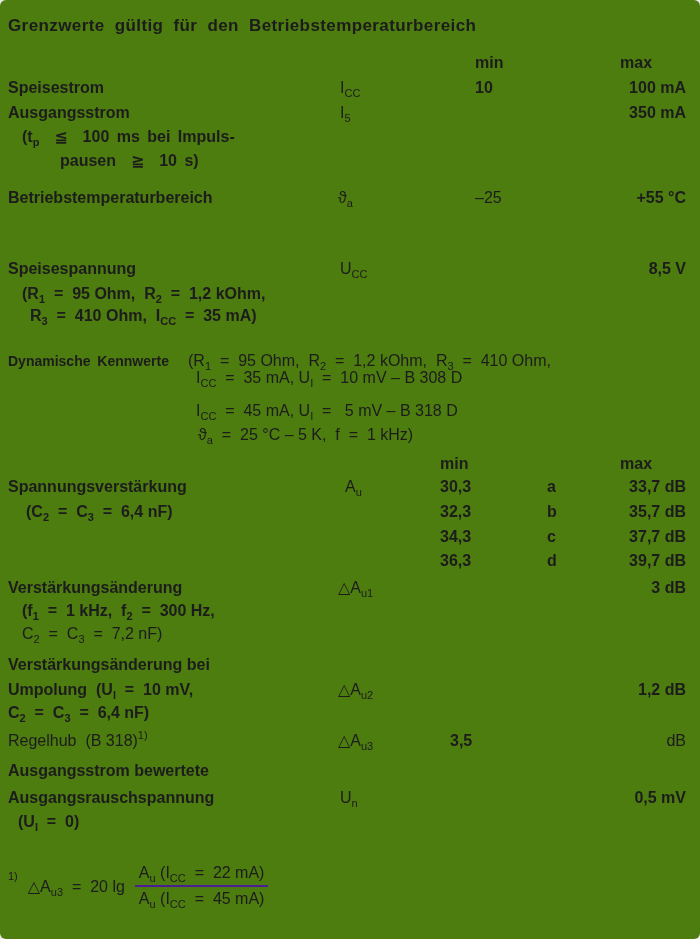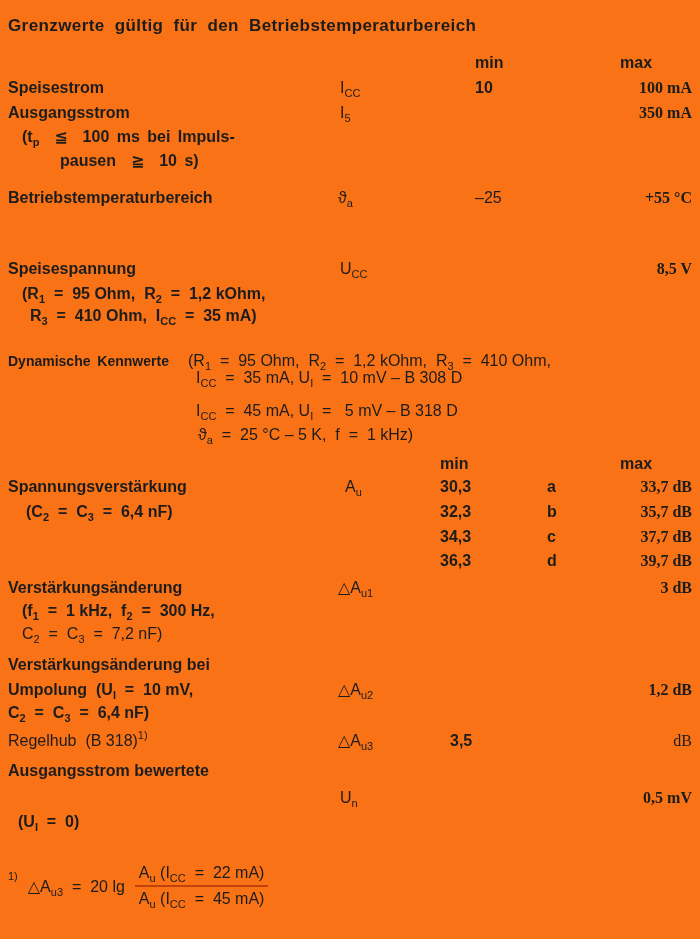--- a/index.html
+++ b/index.html
@@ -2,46 +2,47 @@
 <html lang="de"><head>
 <meta charset="utf-8">
 <title>Datenblatt</title>
 <style>
   html,body { margin:0; padding:0; }
   body { background:#e8e8e6; }
   .page {
     position:relative;
     width:700px; height:939px;
     margin:0 auto;
-    background:#f97316;
+    background:#4d7c0f;
     font-family:"Liberation Sans","DejaVu Sans",sans-serif;
     color:#1c1c1c;
     overflow:hidden;
+    border-radius:6px;
   }
   .ln { position:absolute; left:0; right:0; height:21px; font-size:16px; line-height:20px; white-space:pre; }
   .cell { position:absolute; top:0; white-space:pre; }
   .b { font-weight:700; }
   .lab  { left:8px; }
   .sym  { left:340px; }
   .v1   { left:475px; }
   .v2   { left:440px; }
   .grp  { left:547px; font-weight:700; }
-  .mx   { right:8px; text-align:left; font-weight:700;font-family:Liberation Serif, serif; }
+  .mx   { right:14px; text-align:left; font-weight:700; }
   .mx.norm { font-weight:400; }
   .hdr  { font-weight:700; }
   sub { font-size:11px; line-height:0; vertical-align:-4px; letter-spacing:0; }
   sup { font-size:11px; line-height:0; vertical-align:7px; letter-spacing:0; }
   .title { font-size:17px; font-weight:700; letter-spacing:0.4px; word-spacing:5px; }
   .wsp { word-spacing:3px; }
   
   .footnote { position:absolute; left:8px; top:864px; display:flex; align-items:center; font-size:16px; }
   .fn-marker { font-size:11px; transform:translateY(-10px); margin-right:10px; }
   .fn-lead { white-space:pre; margin-right:10px; }
   .frac { display:inline-block; text-align:left; }
-  .frac .num { padding:0 4px 3px 4px; border-bottom:2px solid #c2410c; white-space:pre; }
+  .frac .num { padding:0 4px 3px 4px; border-bottom:2px solid #4c1d95; white-space:pre; }
   .frac .den { padding:3px 4px 0 4px; white-space:pre; }
 </style>
 </head>
 <body>
 
 <div class="page">
 
   <div class="ln" style="top:16px">
     <span class="cell lab title">Grenzwerte gültig für den Betriebstemperaturbereich</span>
   </div>
@@ -160,20 +161,21 @@
     <span class="cell lab"><span>Regelhub  (B 318)</span><sup>1)</sup></span>
     <span class="cell" style="left:338px"><span>△A</span><sub>u3</sub></span>
     <span class="cell b" style="left:450px">3,5</span>
     <span class="cell mx norm">dB</span>
   </div>
 
   <div class="ln" style="top:761px">
     <span class="cell lab b">Ausgangsstrom bewertete</span>
   </div>
   <div class="ln" style="top:788px">
+    <span class="cell lab b">Ausgangsrauschspannung</span>
     <span class="cell sym"><span>U</span><sub>n</sub></span>
     <span class="cell mx">0,5 mV</span>
   </div>
   <div class="ln" style="top:812px">
     <span class="cell b" style="left:18px"><span>(U</span><sub>I</sub><span>  =  0)</span></span>
   </div>
 
   <div class="footnote">
     <span class="fn-marker">1)</span>
     <span class="fn-lead"><span>△A</span><sub>u3</sub><span>  =  20 lg</span></span>

